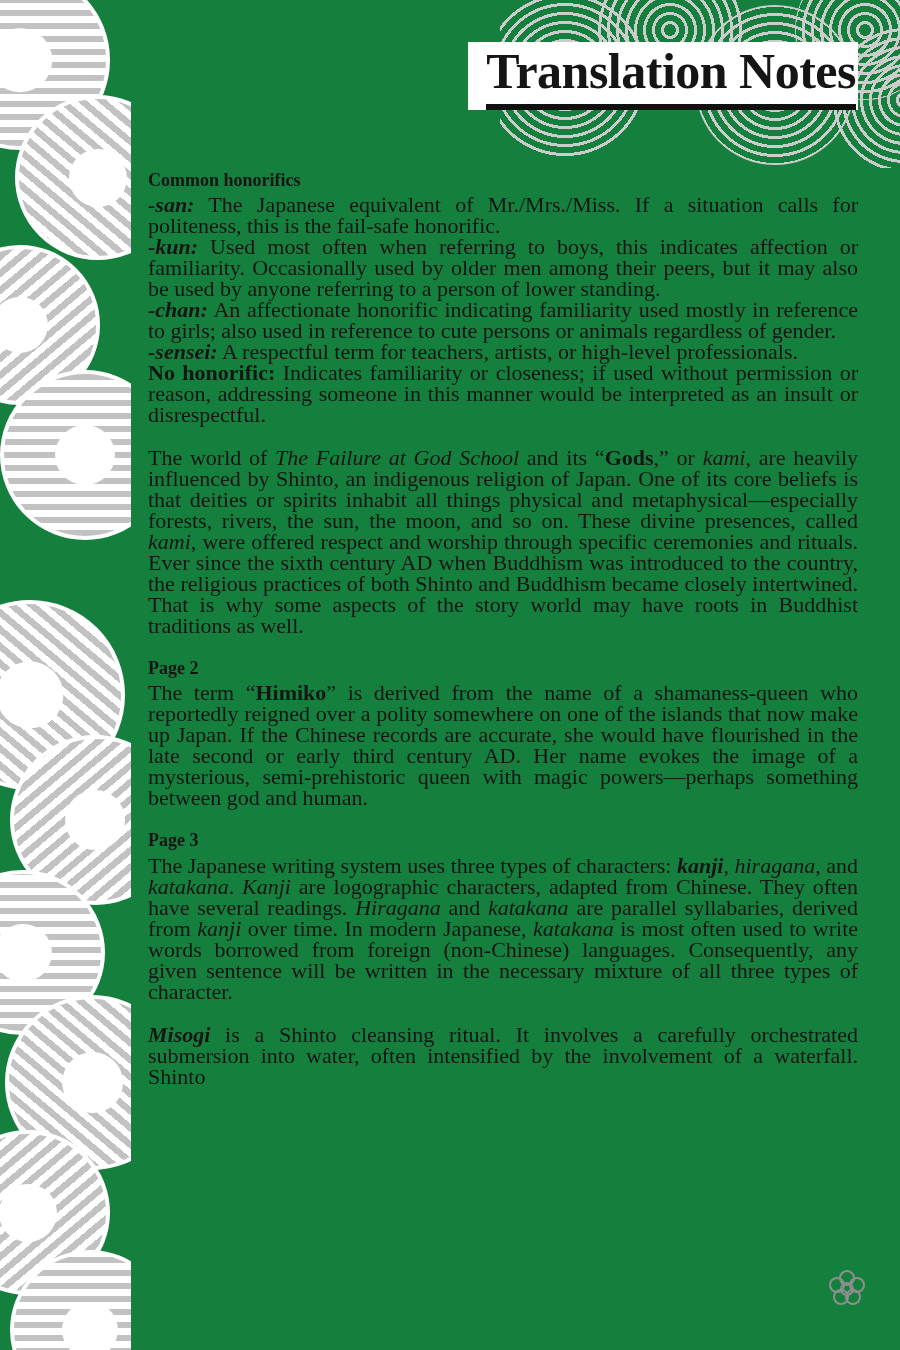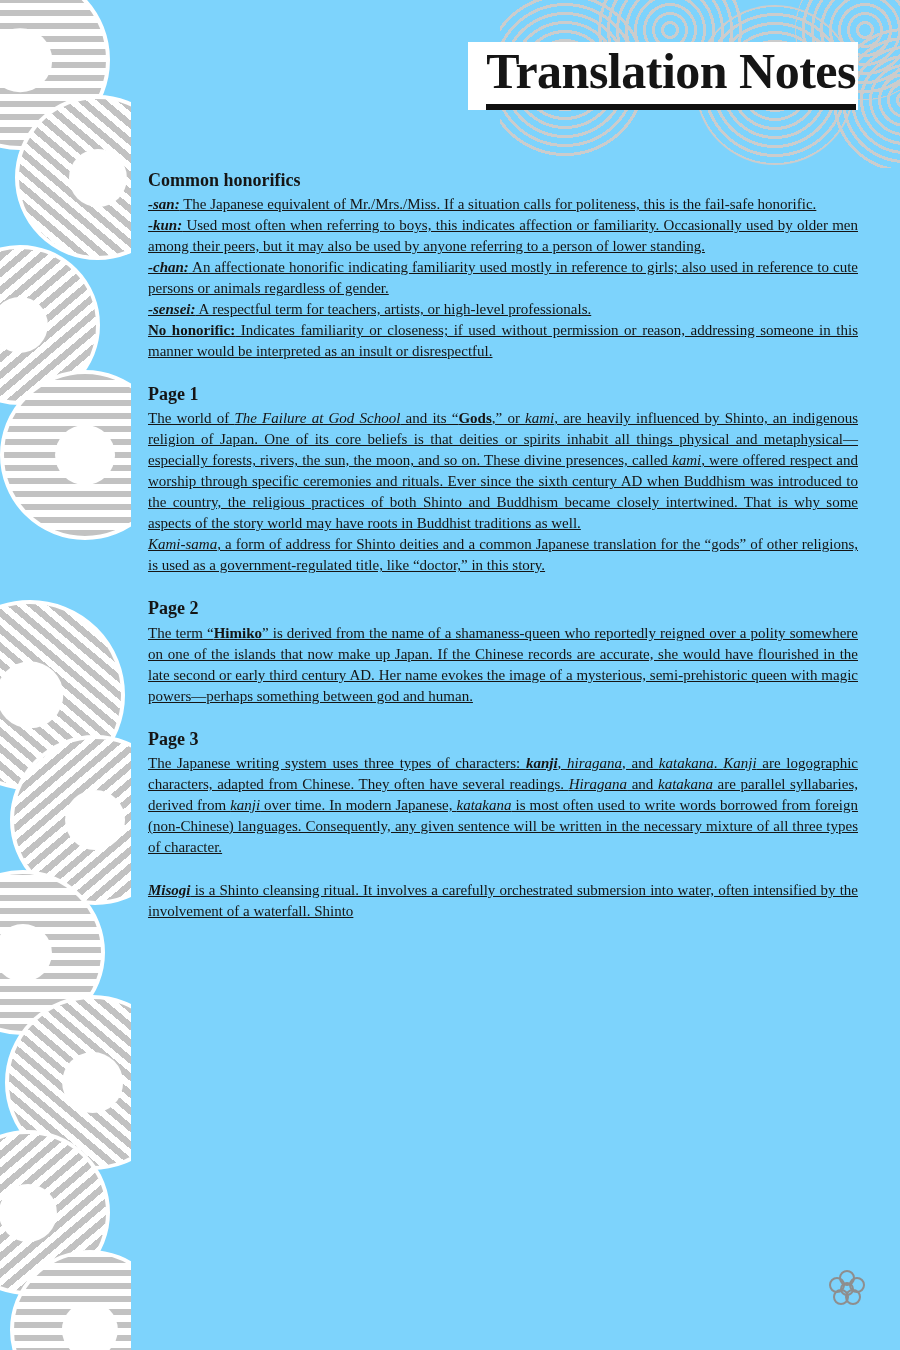--- a/index.html
+++ b/index.html
@@ -1,18 +1,18 @@
 <!DOCTYPE html>
 <html><head>
 <meta charset="utf-8">
 <style>
   * { margin:0; padding:0; box-sizing:border-box; }
   html,body { width:900px; height:1350px; background:#ffffff; }
   body { font-family:"Liberation Serif", serif; color:#151515; overflow:hidden; }
-  .page { position:relative; width:900px; height:1350px; background:#7dd3fc; overflow:hidden; }
+  .page { position:relative; width:900px; height:1350px; background:#15803d; overflow:hidden; }
 
   
   .strip { position:absolute; left:0; top:0; width:131px; height:1350px; overflow:hidden; z-index:1; }
   .knot { position:absolute; border-radius:50%; border:4px solid #fff; }
   .knot i { position:absolute; left:50%; top:50%; width:37%; height:37%;
             transform:translate(-50%,-50%); background:#fff; border-radius:50%; }
 
   
   .topdecor { position:absolute; right:0; top:0; width:400px; height:168px; overflow:hidden; z-index:1; }
   .ring { position:absolute; border-radius:50%;
@@ -21,21 +21,21 @@
   
   .title-block { position:absolute; top:42px; right:42px; z-index:3; background:#fff;
                  padding:4px 2px 0 18px; text-align:right; }
   .title-block h1 { font-size:50px; font-weight:700; letter-spacing:-0.5px; line-height:1.02; white-space:nowrap; }
   .title-rule { width:100%; height:6px; background:#101010; margin-top:7px; }
 
   
   .content { position:absolute; left:148px; top:170px; width:710px; z-index:2; }
   section { margin-bottom:22px; }
   section h2 { font-size:18px; font-weight:700; line-height:1.18; margin-bottom:3px; }
-  section p { font-size:15px; line-height:21px; text-align:justify;text-decoration:underline; }
+  section p { font-size:22px; line-height:21px; text-align:justify; }
   .gap-before { margin-top:21px; }
   .s-b { font-weight:bold;margin-top:47px; }
   .s-i { font-style:italic; }
   .s-bi { font-weight:bold; font-style:italic; }
 
   
   .corner-knot { position:absolute; right:30px; bottom:38px; z-index:2; }
 </style>
 </head>
 <body>
@@ -93,23 +93,21 @@
     <section>
       <h2>Common honorifics</h2>
       <p><span class="s-bi">-san:</span><span> The Japanese equivalent of Mr./Mrs./Miss. If a situation calls for politeness, this is the fail-safe honorific.</span></p>
       <p><span class="s-bi">-kun:</span><span> Used most often when referring to boys, this indicates affection or familiarity. Occasionally used by older men among their peers, but it may also be used by anyone referring to a person of lower standing.</span></p>
       <p><span class="s-bi">-chan:</span><span> An affectionate honorific indicating familiarity used mostly in reference to girls; also used in reference to cute persons or animals regardless of gender.</span></p>
       <p><span class="s-bi">-sensei:</span><span> A respectful term for teachers, artists, or high-level professionals.</span></p>
       <p><span class="s-b">No honorific:</span><span> Indicates familiarity or closeness; if used without permission or reason, addressing someone in this manner would be interpreted as an insult or disrespectful.</span></p>
     </section>
 
     <section>
-      <h2>Page 1</h2>
       <p><span>The world of </span><span class="s-i">The Failure at God School</span><span> and its “</span><span class="s-b">Gods</span><span>,” or </span><span class="s-i">kami</span><span>, are heavily influenced by Shinto, an indigenous religion of Japan. One of its core beliefs is that deities or spirits inhabit all things physical and metaphysical—especially forests, rivers, the sun, the moon, and so on. These divine presences, called </span><span class="s-i">kami</span><span>, were offered respect and worship through specific ceremonies and rituals. Ever since the sixth century AD when Buddhism was introduced to the country, the religious practices of both Shinto and Buddhism became closely intertwined. That is why some aspects of the story world may have roots in Buddhist traditions as well.</span></p>
-      <p><span class="s-i">Kami-sama</span><span>, a form of address for Shinto deities and a common Japanese translation for the “gods” of other religions, is used as a government-regulated title, like “doctor,” in this story.</span></p>
     </section>
 
     <section>
       <h2>Page 2</h2>
       <p><span>The term “</span><span class="s-b">Himiko</span><span>” is derived from the name of a shamaness-queen who reportedly reigned over a polity somewhere on one of the islands that now make up Japan. If the Chinese records are accurate, she would have flourished in the late second or early third century AD. Her name evokes the image of a mysterious, semi-prehistoric queen with magic powers—perhaps something between god and human.</span></p>
     </section>
 
     <section>
       <h2>Page 3</h2>
       <p><span>The Japanese writing system uses three types of characters: </span><span class="s-bi">kanji</span><span>, </span><span class="s-i">hiragana</span><span>, and </span><span class="s-i">katakana</span><span>. </span><span class="s-i">Kanji</span><span> are logographic characters, adapted from Chinese. They often have several readings. </span><span class="s-i">Hiragana</span><span> and </span><span class="s-i">katakana</span><span> are parallel syllabaries, derived from </span><span class="s-i">kanji</span><span> over time. In modern Japanese, </span><span class="s-i">katakana</span><span> is most often used to write words borrowed from foreign (non-Chinese) languages. Consequently, any given sentence will be written in the necessary mixture of all three types of character.</span></p>

